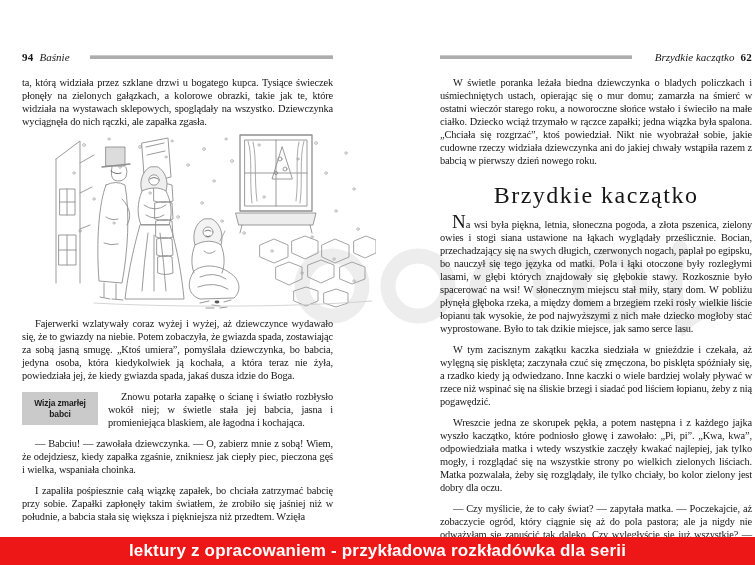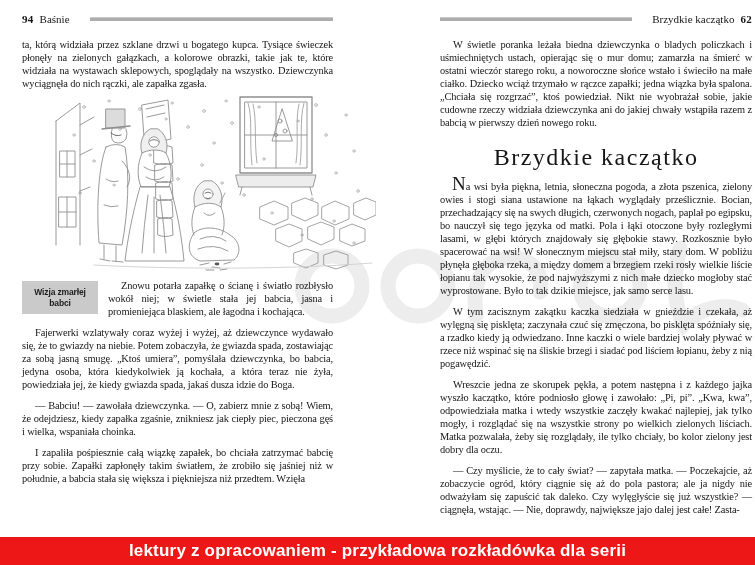--- a/index.html
+++ b/index.html
@@ -7,23 +7,23 @@
     width:755px;height:565px;position:relative;overflow:hidden;
     background:#ffffff;color:#161616;
     font-family:"Liberation Serif", serif;
   }
   
   .watermark{position:absolute;left:280px;top:236px;z-index:0;}
   
   .page{position:absolute;top:13px;z-index:1;}
   .page-left{left:22px;width:311px;}
   .page-right{left:440px;width:312px;}
-  .page-header{display:flex;align-items:center;font-size:11px;margin-bottom:13px;}
+  .page-header{display:flex;align-items:center;font-size:11px;margin-bottom:13px;margin-top:38px;}
   .page-header .pnum{font-weight:bold;letter-spacing:.3px;}
-  .page-header .ptitle{margin:0 6px;}
+  .page-header .ptitle{font-style:italic;margin:0 6px;}
   .rule{height:3px;background:#adadad;border-top:1px solid #c9c9c9;}
   .rule-left{flex:1;margin-left:14px;}
   .rule-right{width:192px;margin-right:auto;}
   .spacer{flex:1;}
   
   .body-para{
     font-size:10.4px;line-height:13px;text-align:justify;
     letter-spacing:-0.15px;margin:0;
   }
   .indent{text-indent:13px;margin-top:8px;}
@@ -194,23 +194,23 @@
         <g stroke="#7d7d7d" stroke-width="0.8">
           <path d="M146,170 l9,-2 M158,172 l8,1 M170,169 l7,-2 M152,175 l8,0 M166,175 l7,-1"></path>
           <ellipse cx="163" cy="169" rx="2.4" ry="1.4" fill="#555" stroke="none"></ellipse>
         </g>
 
         <path d="M40,170 C110,174 230,175 318,168" stroke="#cfcfcf"></path>
       </g>
     </svg>
   </div>
 
+  <p class="body-para indent"><span>Fajerwerki wzlatywały coraz wyżej i wyżej, aż dziewczynce wydawało się, że to gwiazdy na niebie. Potem zobaczyła, że gwiazda spada, zostawiając za sobą jasną smugę. „Ktoś umiera”, pomyślała dziewczynka, bo babcia, jedyna osoba, która kiedykolwiek ją kochała, a która teraz nie żyła, powiedziała jej, że kiedy gwiazda spada, jakaś dusza idzie do Boga.</span></p>
+
   <p class="body-para indent"><span class="note-box">Wizja zmarłej babci</span><span>Znowu potarła zapałkę o ścianę i światło rozbłysło wokół niej; w świetle stała jej babcia, jasna i promieniejąca blaskiem, ale łagodna i kochająca.</span></p>
-
-  <p class="body-para indent"><span>Fajerwerki wzlatywały coraz wyżej i wyżej, aż dziewczynce wydawało się, że to gwiazdy na niebie. Potem zobaczyła, że gwiazda spada, zostawiając za sobą jasną smugę. „Ktoś umiera”, pomyślała dziewczynka, bo babcia, jedyna osoba, która kiedykolwiek ją kochała, a która teraz nie żyła, powiedziała jej, że kiedy gwiazda spada, jakaś dusza idzie do Boga.</span></p>
 
   <p class="body-para indent"><span>— Babciu! — zawołała dziewczynka. — O, zabierz mnie z sobą! Wiem, że odejdziesz, kiedy zapałka zgaśnie, znikniesz jak ciepły piec, pieczona gęś i wielka, wspaniała choinka.</span></p>
 
   <p class="body-para indent"><span>I zapaliła pośpiesznie całą wiązkę zapałek, bo chciała zatrzymać babcię przy sobie. Zapałki zapłonęły takim światłem, że zrobiło się jaśniej niż w południe, a babcia stała się większa i piękniejsza niż przedtem. Wzięła</span></p>
 
 </div>
 
 <div class="page page-right">
   <div class="page-header">
     <span class="rule rule-right"></span>

